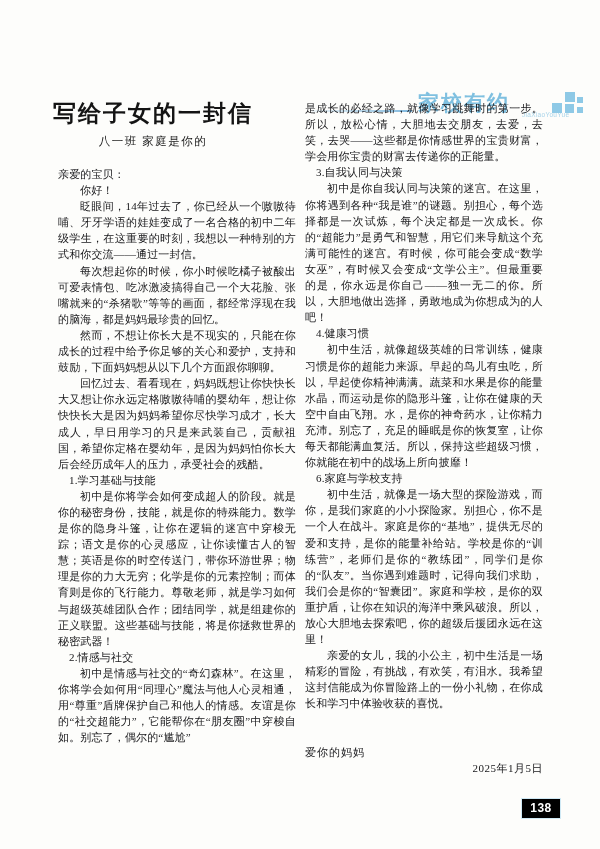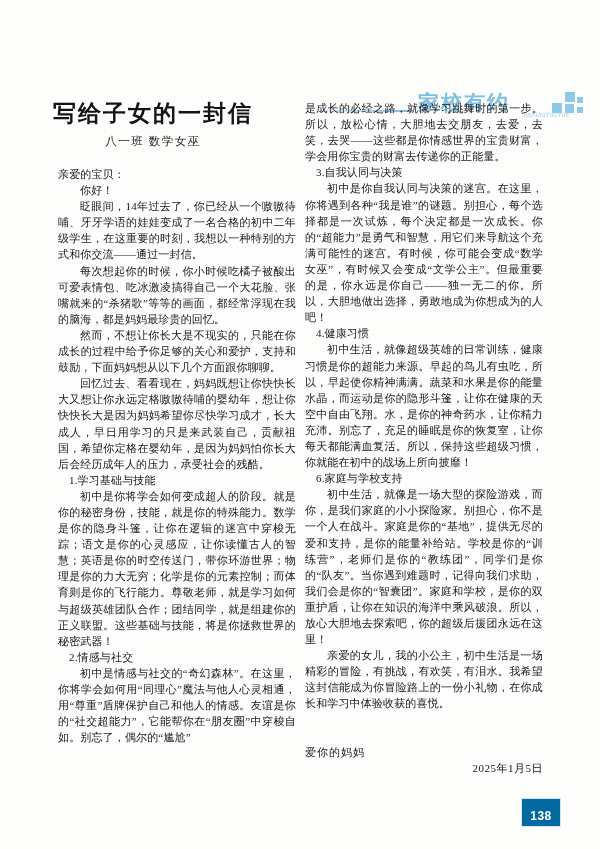--- a/index.html
+++ b/index.html
@@ -129,22 +129,22 @@
   .col p.head   { text-indent: 1em; }
   .col p.sign   { text-align: left; margin-top: 32px; letter-spacing: 1px; }
   .col p.date   { text-align: right; letter-spacing: 0.5px; font-family: "Liberation Serif", serif; }
 
   
   .page-number {
     position: absolute;
     left: 521px;
     top: 798px;
     min-width: 28px;
-    padding: 10px 5px 3px 5px;
-    background: #0369a1;
+    padding: 2px 5px 3px 5px;
+    background: #000000;
     border: 1px solid #cfe9f5;
     color: #ffffff;
     font-family: "Liberation Sans", sans-serif;
     font-size: 12px;
     font-weight: bold;
     text-align: center;
     letter-spacing: 0.5px;
   }
 </style>
 </head>
@@ -159,21 +159,21 @@
     <div class="header-dots">
       <i class="hd1"></i>
         <i class="hd2"></i>
         <i class="hd3"></i>
         <i class="hd4"></i>
         <i class="hd5"></i>
     </div>
   </div>
 
   <div class="doc-title">写给子女的一封信</div>
-  <div class="doc-byline">八一班  数学女巫</div>
+  <div class="doc-byline">八一班  家庭是你的</div>
 
   <div class="col col-left">
     <p>亲爱的宝贝：</p>
     <p class="indent">你好！</p>
     <p class="indent">眨眼间，14年过去了，你已经从一个嗷嗷待哺、牙牙学语的娃娃变成了一名合格的初中二年级学生，在这重要的时刻，我想以一种特别的方式和你交流——通过一封信。</p>
     <p class="indent">每次想起你的时候，你小时候吃橘子被酸出可爱表情包、吃冰激凌搞得自己一个大花脸、张嘴就来的“杀猪歌”等等的画面，都经常浮现在我的脑海，都是妈妈最珍贵的回忆。</p>
     <p class="indent">然而，不想让你长大是不现实的，只能在你成长的过程中给予你足够的关心和爱护，支持和鼓励，下面妈妈想从以下几个方面跟你聊聊。</p>
     <p class="indent">回忆过去、看看现在，妈妈既想让你快快长大又想让你永远定格嗷嗷待哺的婴幼年，想让你快快长大是因为妈妈希望你尽快学习成才，长大成人，早日用学习的只是来武装自己，贡献祖国，希望你定格在婴幼年，是因为妈妈怕你长大后会经历成年人的压力，承受社会的残酷。</p>
     <p class="head">1.学习基础与技能</p>
     <p class="indent">初中是你将学会如何变成超人的阶段。就是你的秘密身份，技能，就是你的特殊能力。数学是你的隐身斗篷，让你在逻辑的迷宫中穿梭无踪；语文是你的心灵感应，让你读懂古人的智慧；英语是你的时空传送门，带你环游世界；物理是你的力大无穷；化学是你的元素控制；而体育则是你的飞行能力。尊敬老师，就是学习如何与超级英雄团队合作；团结同学，就是组建你的正义联盟。这些基础与技能，将是你拯救世界的秘密武器！</p>

